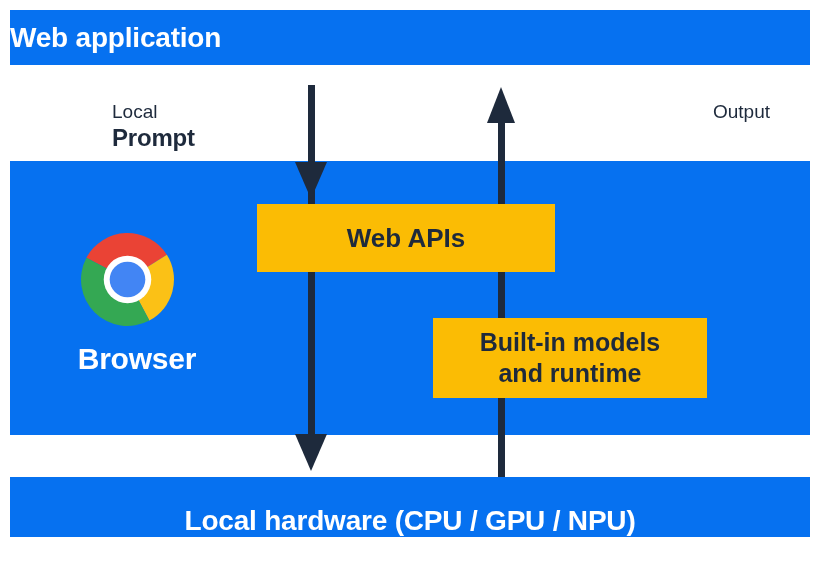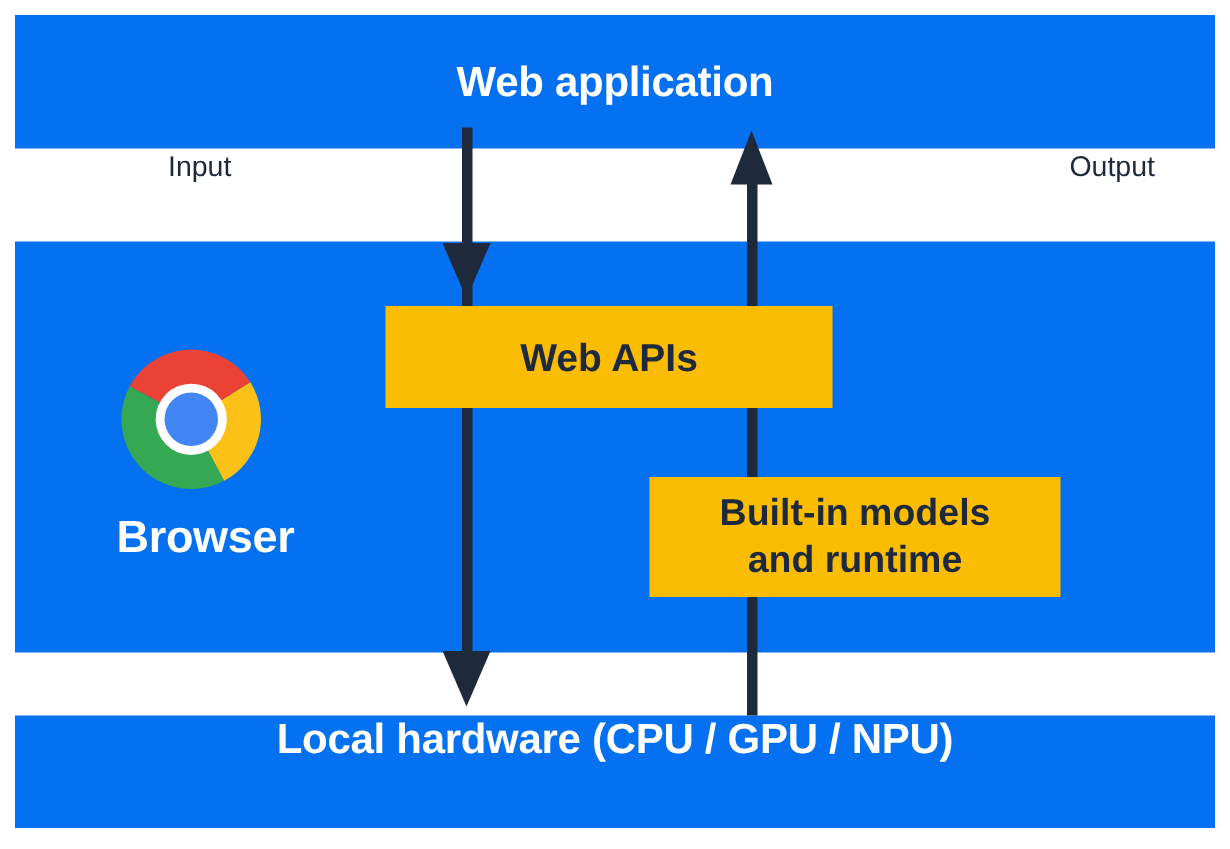--- a/index.html
+++ b/index.html
@@ -12,23 +12,23 @@
     --chrome-yellow:#FBC116;
     --chrome-blue:#4285F4;
     --ring-white:#FFFFFF;
   }
   *{margin:0;padding:0;box-sizing:border-box;}
   html,body{background:#fff;}
   body{font-family:"Liberation Sans", sans-serif;}
   .canvas{position:relative;width:820px;height:566px;background:#fff;overflow:hidden;}
 
   .layer{position:absolute;left:10px;width:800px;background:var(--panel-blue);z-index:1;}
-  .bar-top{top:10px;height:89px;display:flex;align-items:center;justify-content:center;}
+  .bar-top{top:10px;height:55px;display:flex;align-items:center;}
   .panel-mid{top:161px;height:274px;}
-  .bar-bottom{top:477px;height:75px;display:flex;align-items:flex-start;justify-content:center;}
+  .bar-bottom{top:477px;height:60px;display:flex;align-items:flex-end;justify-content:center;}
   .bar-label{color:var(--text-white);font-size:28px;font-weight:bold;letter-spacing:-0.2px;}
 
   
   .flow-note{position:absolute;top:100px;z-index:2;color:var(--ink-dark);}
   .note-left{left:112px;text-align:left;}
   .note-right{right:50px;text-align:right;}
   .note-label{font-size:19px;line-height:24px;font-weight:400;}
   .note-value{font-size:24px;line-height:28px;font-weight:bold;letter-spacing:-0.2px;}
 
   
@@ -59,21 +59,22 @@
 </head>
 <body>
 
 <div class="canvas">
 
   <div class="layer bar-top">
     <div class="bar-label">Web application</div>
   </div>
 
   <div class="flow-note note-left">
-    <div class="note-label">Input</div>
+    <div class="note-label">Local</div>
+    <div class="note-value">Prompt</div>
   </div>
   <div class="flow-note note-right">
     <div class="note-label">Output</div>
   </div>
 
   <div class="layer panel-mid"></div>
 
   <div class="arrow-line down-line"></div>
   <div class="tri tri-down down-head1"></div>
   <div class="tri tri-down down-head2"></div>

